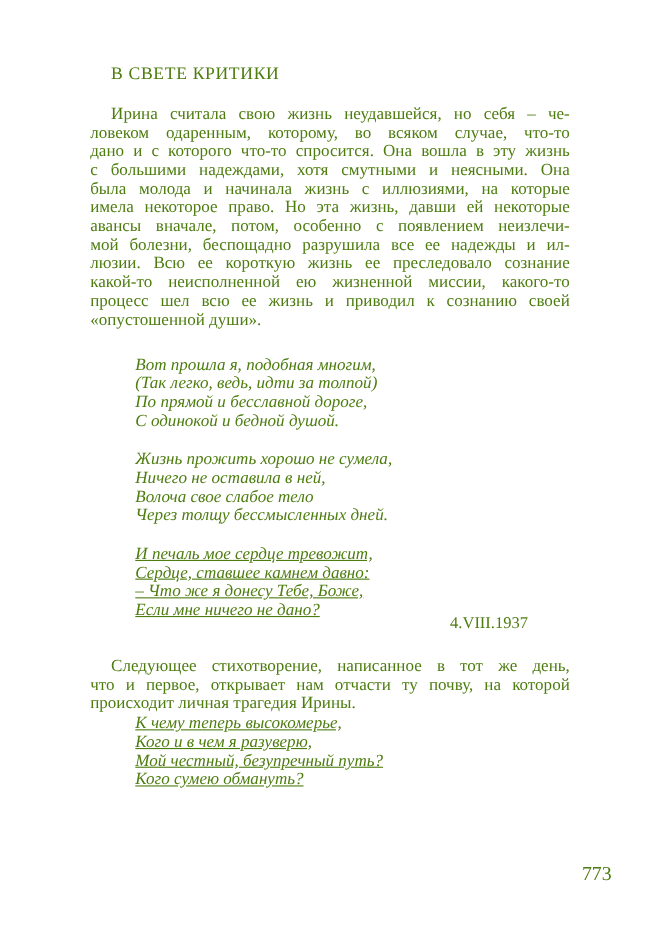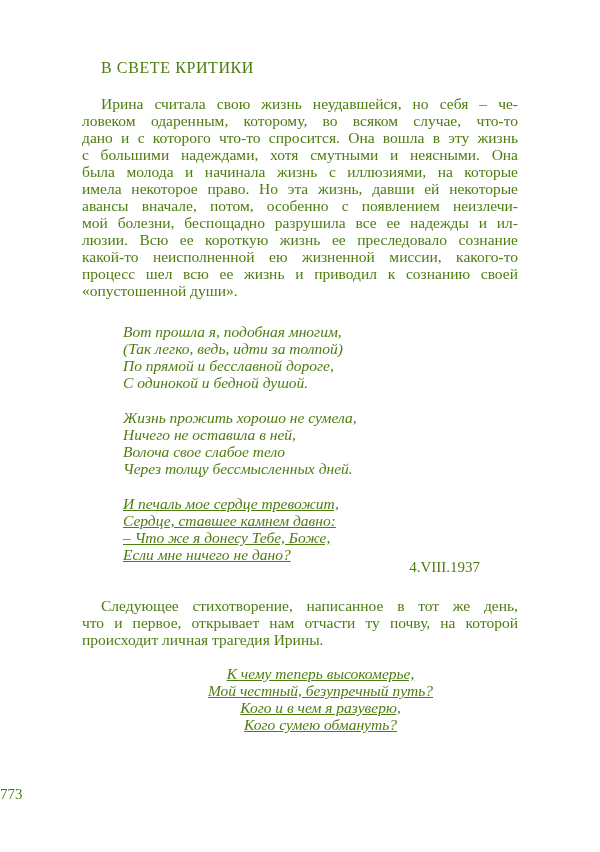--- a/index.html
+++ b/index.html
@@ -46,38 +46,38 @@
   .para .line:first-child {
     text-indent: 19px;
   }
   .poem {
     margin-left: 41px;
     font-style: italic;
     font-size: 15.5px;
     line-height: 17px;
   }
   .poem-1 { margin-top: 24px; }
-  .poem-2 { margin-top: 17px; text-align: center; }
+  .poem-2 { margin-top: 1px; }
   .stanza { margin: 0 0 18px 0; }
   .stanza:last-child { margin-bottom: 0; text-decoration: underline; }
   .poem-date {
     margin-top: -4px;
     font-size: 15px;
     line-height: 17px;
     text-align: right;
     padding-right: 38px;
     font-style: normal;
   }
   .folio {
     position: absolute;
     left: 0;
     top: 786px;
     width: 556px;
-    text-align: left;
-    font-size: 15px;
+    text-align: right;
+    font-size: 18px;
     line-height: 17px;
   }
 </style>
 </head>
 <body>
 
 <div class="page">
   <div class="content">
 
     <h1 class="chapter-header">В СВЕТЕ КРИТИКИ</h1>
@@ -124,22 +124,22 @@
     <div class="para para-2">
         <div class="line jline">Следующее стихотворение, написанное в тот же день,</div>
         <div class="line jline">что и первое, открывает нам отчасти ту почву, на которой</div>
         <div class="line">происходит личная трагедия Ирины.</div>
       </div>
 
     <div class="poem poem-2">
       <div>
           <div class="stanza">
             <div class="poem-line">К чему теперь высокомерье,</div>
+            <div class="poem-line">Кого и в чем я разуверю,</div>
             <div class="poem-line">Мой честный, безупречный путь?</div>
-            <div class="poem-line">Кого и в чем я разуверю,</div>
             <div class="poem-line">Кого сумею обмануть?</div>
           </div>
         </div>
     </div>
 
   </div>
 
   <div class="folio">773</div>
 </div>
 

